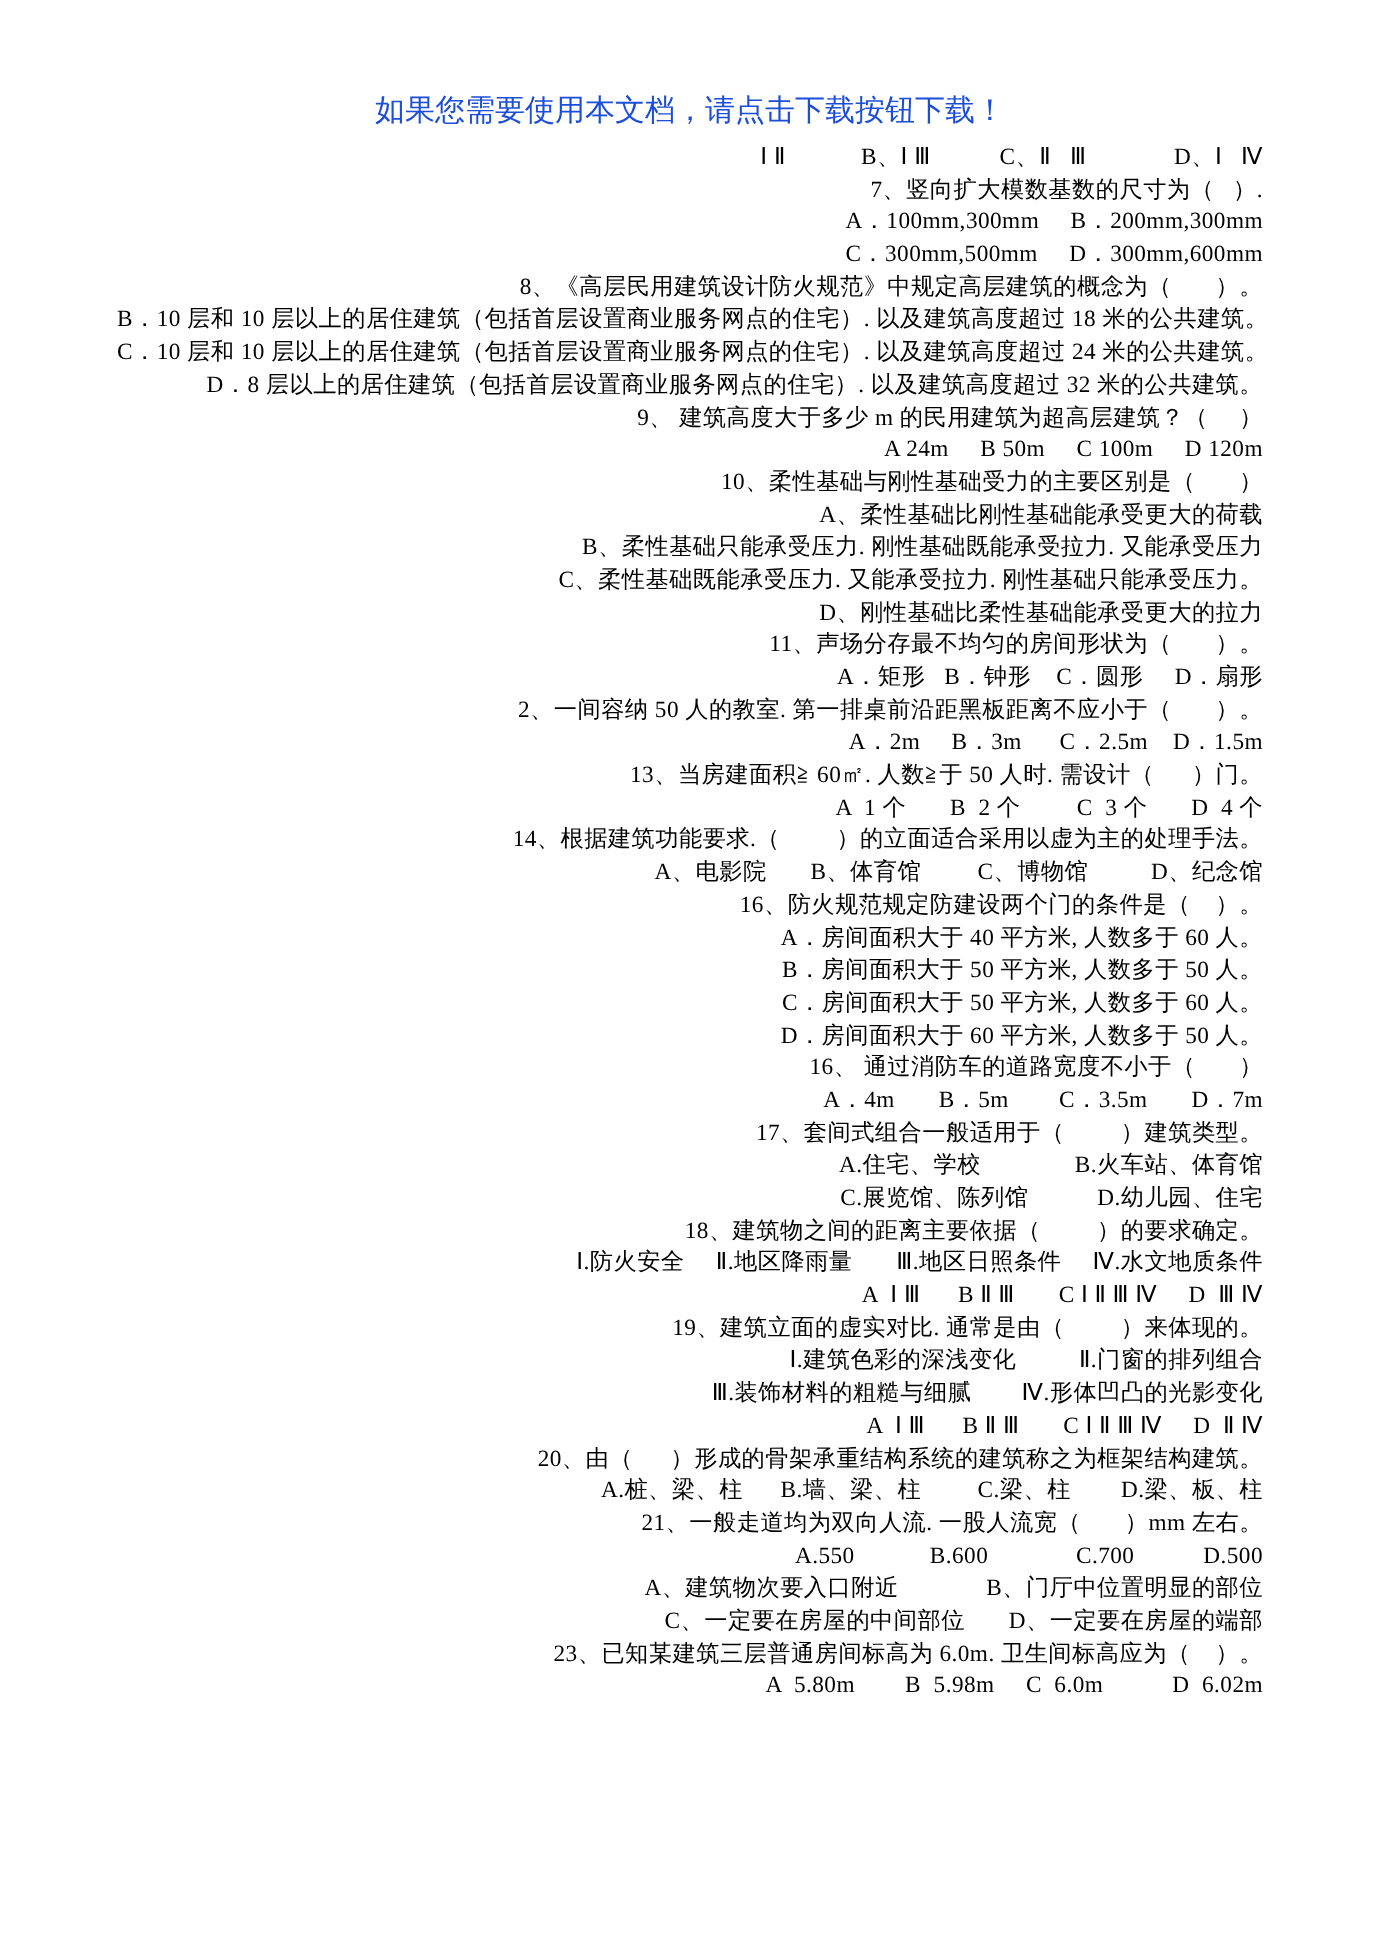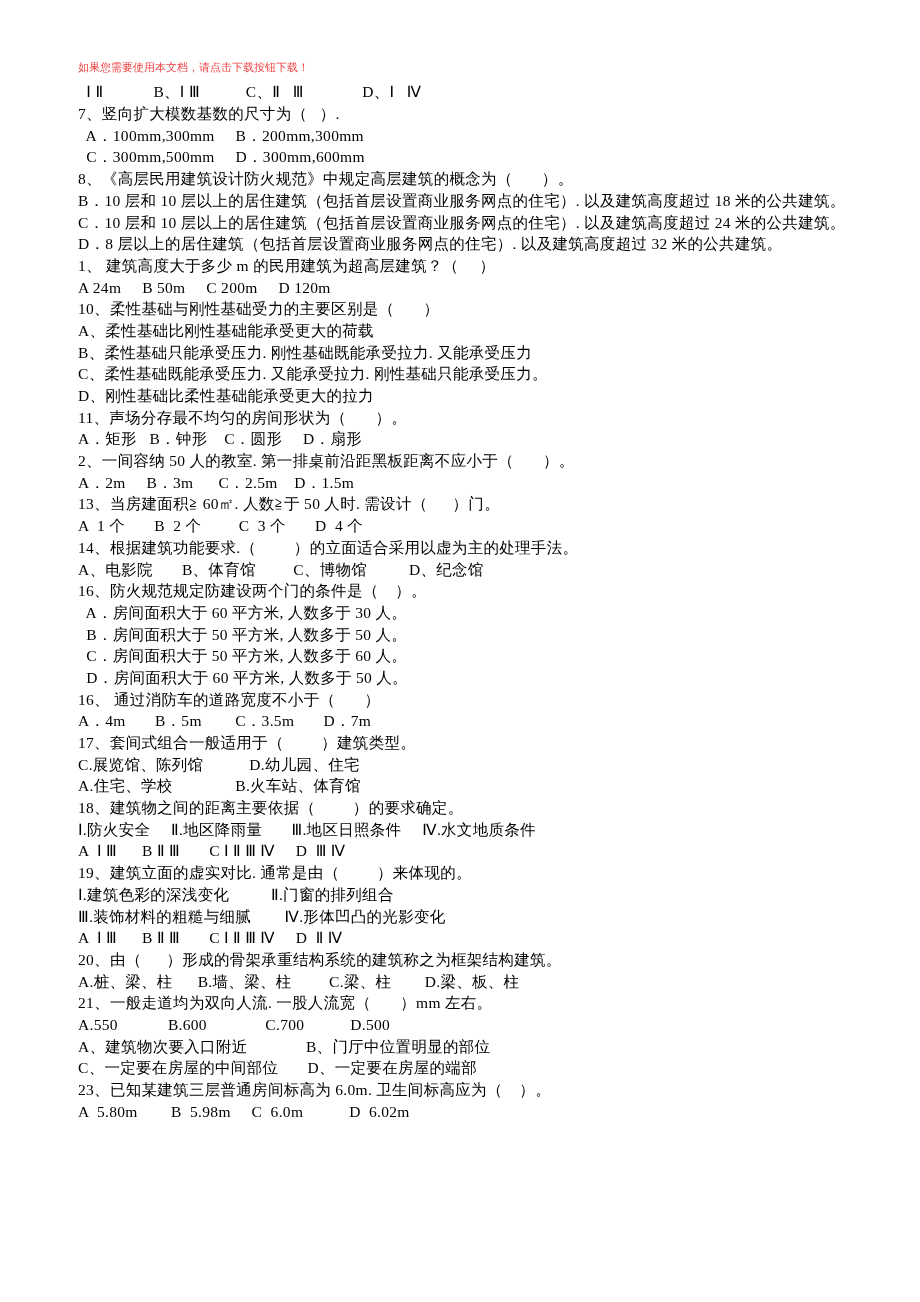--- a/index.html
+++ b/index.html
@@ -9,69 +9,71 @@
     font-family: "SimSun", "宋体", serif;
     font-size: 15.5px;
     color: #000;
     line-height: 1.4;
     width: 920px;
   }
   .page {
     padding: 60px 78px 60px 78px;
   }
   .header-note {
-    color: #ef4444;
-    font-size: 11px;
+    text-align: center;
+    color: #1d4ed8;
+    font-size: 20px;
     margin-bottom: 6px;
   }
   .line {
     white-space: pre;
     margin: 0;
     letter-spacing: 0.3px;
+    text-align: right;
   }
 </style>
 </head>
 <body>
 
 <div class="page">
   <div class="header-note">如果您需要使用本文档，请点击下载按钮下载！</div>
   <div id="content">
       <p class="line">  Ⅰ Ⅱ            B、Ⅰ Ⅲ           C、Ⅱ   Ⅲ              D、Ⅰ   Ⅳ</p>
       <p class="line">7、竖向扩大模数基数的尺寸为（   ）.</p>
       <p class="line">  A．100mm,300mm     B．200mm,300mm</p>
       <p class="line">  C．300mm,500mm     D．300mm,600mm</p>
       <p class="line">8、《高层民用建筑设计防火规范》中规定高层建筑的概念为（       ）。</p>
       <p class="line">B．10 层和 10 层以上的居住建筑（包括首层设置商业服务网点的住宅）. 以及建筑高度超过 18 米的公共建筑。</p>
       <p class="line">C．10 层和 10 层以上的居住建筑（包括首层设置商业服务网点的住宅）. 以及建筑高度超过 24 米的公共建筑。</p>
       <p class="line">D．8 层以上的居住建筑（包括首层设置商业服务网点的住宅）. 以及建筑高度超过 32 米的公共建筑。</p>
-      <p class="line">1、 建筑高度大于多少 m 的民用建筑为超高层建筑？（     ）</p>
-      <p class="line">A 24m     B 50m     C 200m     D 120m</p>
+      <p class="line">9、 建筑高度大于多少 m 的民用建筑为超高层建筑？（     ）</p>
+      <p class="line">A 24m     B 50m     C 100m     D 120m</p>
       <p class="line">10、柔性基础与刚性基础受力的主要区别是（       ）</p>
       <p class="line">A、柔性基础比刚性基础能承受更大的荷载</p>
       <p class="line">B、柔性基础只能承受压力. 刚性基础既能承受拉力. 又能承受压力</p>
       <p class="line">C、柔性基础既能承受压力. 又能承受拉力. 刚性基础只能承受压力。</p>
       <p class="line">D、刚性基础比柔性基础能承受更大的拉力</p>
       <p class="line">11、声场分存最不均匀的房间形状为（       ）。</p>
       <p class="line">A．矩形   B．钟形    C．圆形     D．扇形</p>
       <p class="line">2、一间容纳 50 人的教室. 第一排桌前沿距黑板距离不应小于（       ）。</p>
       <p class="line">A．2m     B．3m      C．2.5m    D．1.5m</p>
       <p class="line">13、当房建面积≧ 60㎡. 人数≧于 50 人时. 需设计（      ）门。</p>
       <p class="line">A  1 个       B  2 个         C  3 个       D  4 个</p>
       <p class="line">14、根据建筑功能要求.（         ）的立面适合采用以虚为主的处理手法。</p>
       <p class="line">A、电影院       B、体育馆         C、博物馆          D、纪念馆</p>
       <p class="line">16、防火规范规定防建设两个门的条件是（    ）。</p>
-      <p class="line">  A．房间面积大于 60 平方米, 人数多于 30 人。</p>
+      <p class="line">  A．房间面积大于 40 平方米, 人数多于 60 人。</p>
       <p class="line">  B．房间面积大于 50 平方米, 人数多于 50 人。</p>
       <p class="line">  C．房间面积大于 50 平方米, 人数多于 60 人。</p>
       <p class="line">  D．房间面积大于 60 平方米, 人数多于 50 人。</p>
       <p class="line">16、 通过消防车的道路宽度不小于（       ）</p>
       <p class="line">A．4m       B．5m        C．3.5m       D．7m</p>
       <p class="line">17、套间式组合一般适用于（         ）建筑类型。</p>
+      <p class="line">A.住宅、学校               B.火车站、体育馆</p>
       <p class="line">C.展览馆、陈列馆           D.幼儿园、住宅</p>
-      <p class="line">A.住宅、学校               B.火车站、体育馆</p>
       <p class="line">18、建筑物之间的距离主要依据（         ）的要求确定。</p>
       <p class="line">Ⅰ.防火安全     Ⅱ.地区降雨量       Ⅲ.地区日照条件     Ⅳ.水文地质条件</p>
       <p class="line">A  Ⅰ Ⅲ      B Ⅱ Ⅲ       C Ⅰ Ⅱ Ⅲ Ⅳ     D  Ⅲ Ⅳ</p>
       <p class="line">19、建筑立面的虚实对比. 通常是由（         ）来体现的。</p>
       <p class="line">Ⅰ.建筑色彩的深浅变化          Ⅱ.门窗的排列组合</p>
       <p class="line">Ⅲ.装饰材料的粗糙与细腻        Ⅳ.形体凹凸的光影变化</p>
       <p class="line">A  Ⅰ Ⅲ      B Ⅱ Ⅲ       C Ⅰ Ⅱ Ⅲ Ⅳ     D  Ⅱ Ⅳ</p>
       <p class="line">20、由（      ）形成的骨架承重结构系统的建筑称之为框架结构建筑。</p>
       <p class="line">A.桩、梁、柱      B.墙、梁、柱         C.梁、柱        D.梁、板、柱</p>
       <p class="line">21、一般走道均为双向人流. 一股人流宽（       ）mm 左右。</p>

